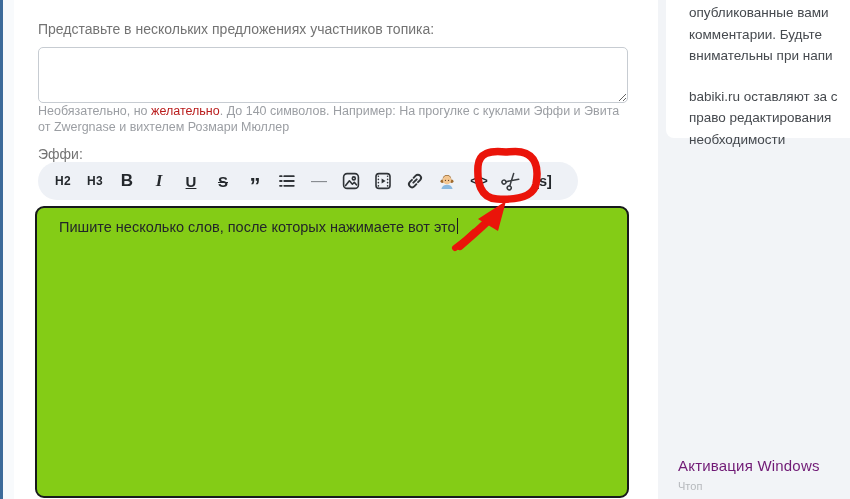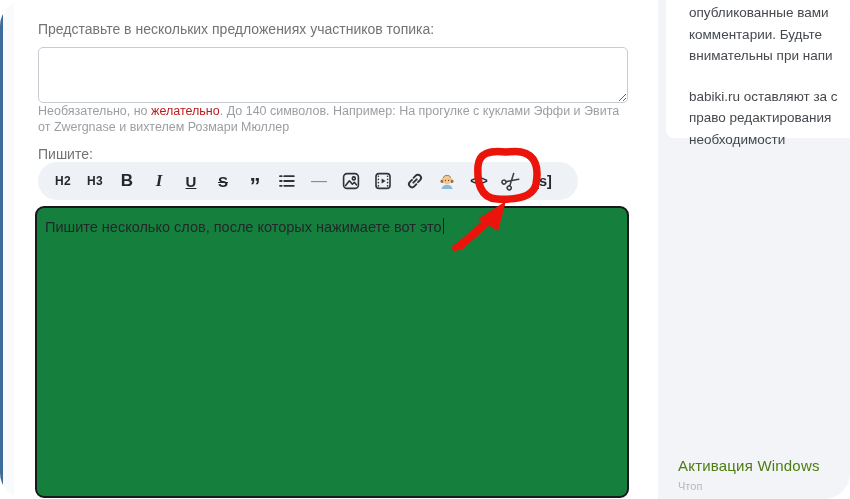--- a/index.html
+++ b/index.html
@@ -1,17 +1,17 @@
 <!DOCTYPE html>
 <html><head>
 <meta charset="utf-8">
 <style>
   html,body{margin:0;padding:0;background:#ffffff;}
   .viewport{position:relative;width:850px;height:499px;overflow:hidden;
-    font-family:"Liberation Sans","DejaVu Sans",sans-serif;background:#ffffff;border-radius:26px;}
+    font-family:"Liberation Sans","DejaVu Sans",sans-serif;background:#ffffff;}
 
   
   .edge-blue{position:absolute;left:0;top:0;width:3px;height:499px;background:#3d6b9a;}
   .edge-light{position:absolute;left:3px;top:0;width:11px;height:499px;background:#f8fafc;}
 
   
   .right-bg{position:absolute;left:658px;top:0;width:192px;height:499px;background:#f2f4f7;}
   .sidebar-card{position:absolute;left:666px;top:-16px;width:200px;height:154px;background:#ffffff;
     border-radius:8px;padding:18px 0 0 23px;box-sizing:border-box;}
   .sb-line{font-size:13.5px;line-height:21.5px;color:#45494e;white-space:nowrap;}
@@ -44,29 +44,29 @@
   .tb-u{font-size:15px;font-weight:600;text-decoration:underline;}
   .tb-s{font-size:15px;font-weight:600;text-decoration:line-through;}
   .tb-q{font-size:22px;font-weight:700;padding-top:10px;}
   .tb-dash{font-size:16px;color:#85898e;}
   .tb-code{font-size:12px;font-weight:700;}
   .tb-sp{font-size:14.5px;font-weight:600;}
   .rot-scissors{transform:rotate(-42deg);}
 
   
   .editor{position:absolute;left:35px;top:206px;width:594px;height:292px;box-sizing:border-box;
-    border:2px solid #17191c;border-radius:9px;background:#15803d;padding:10px 8px;cursor:text;}
+    border:2px solid #17191c;border-radius:9px;background:#84cc16;padding:10px 22px;cursor:text;}
   .editor-text{font-size:14.5px;color:#232629;}
   .caret{display:inline-block;width:1.5px;height:16px;background:#1b1d20;vertical-align:-2px;margin-left:1px;}
 
   
   .annotation{position:absolute;left:0;top:0;width:850px;height:499px;pointer-events:none;}
 
   
-  .wm1{position:absolute;left:678px;top:457px;font-size:15px;color:#4d7c0f;letter-spacing:.2px;}
+  .wm1{position:absolute;left:678px;top:457px;font-size:15px;color:#701a75;letter-spacing:.2px;}
   .wm2{position:absolute;left:678px;top:480px;display:flex;align-items:flex-end;font-size:11px;color:#b5b8bc;}
   .wm-badge{background:#73766e;color:#dcded7;font-size:10px;line-height:14px;padding:0 5px;margin-left:1px;white-space:nowrap;}
 </style>
 </head>
 <body>
 
 <div class="viewport">
 
   <div class="edge-blue"></div>
   <div class="edge-light"></div>
@@ -84,21 +84,21 @@
       <div class="sb-line">необходимости</div>
     </div>
   </div>
 
   <div class="form-label lbl-intro">Представьте в нескольких предложениях участников топика:</div>
 
   <textarea class="intro-textarea" style=""></textarea>
 
   <div class="hint"><span>Необязательно, но </span><span class="hint-hl">желательно</span><span>. До 140 символов. Например: На прогулке с куклами Эффи и Эвита от Zwergnase и вихтелем Розмари Мюллер</span></div>
 
-  <div class="form-label lbl-text">Пишите:</div>
+  <div class="form-label lbl-text">Эффи:</div>
 
   <div class="toolbar">
     <button class="tb tb-h">H2</button>
     <button class="tb tb-h">H3</button>
     <button class="tb tb-b">B</button>
     <button class="tb tb-i">I</button>
     <button class="tb tb-u">U</button>
     <button class="tb tb-s">S</button>
     <button class="tb tb-q">”</button>
     <button class="tb">

